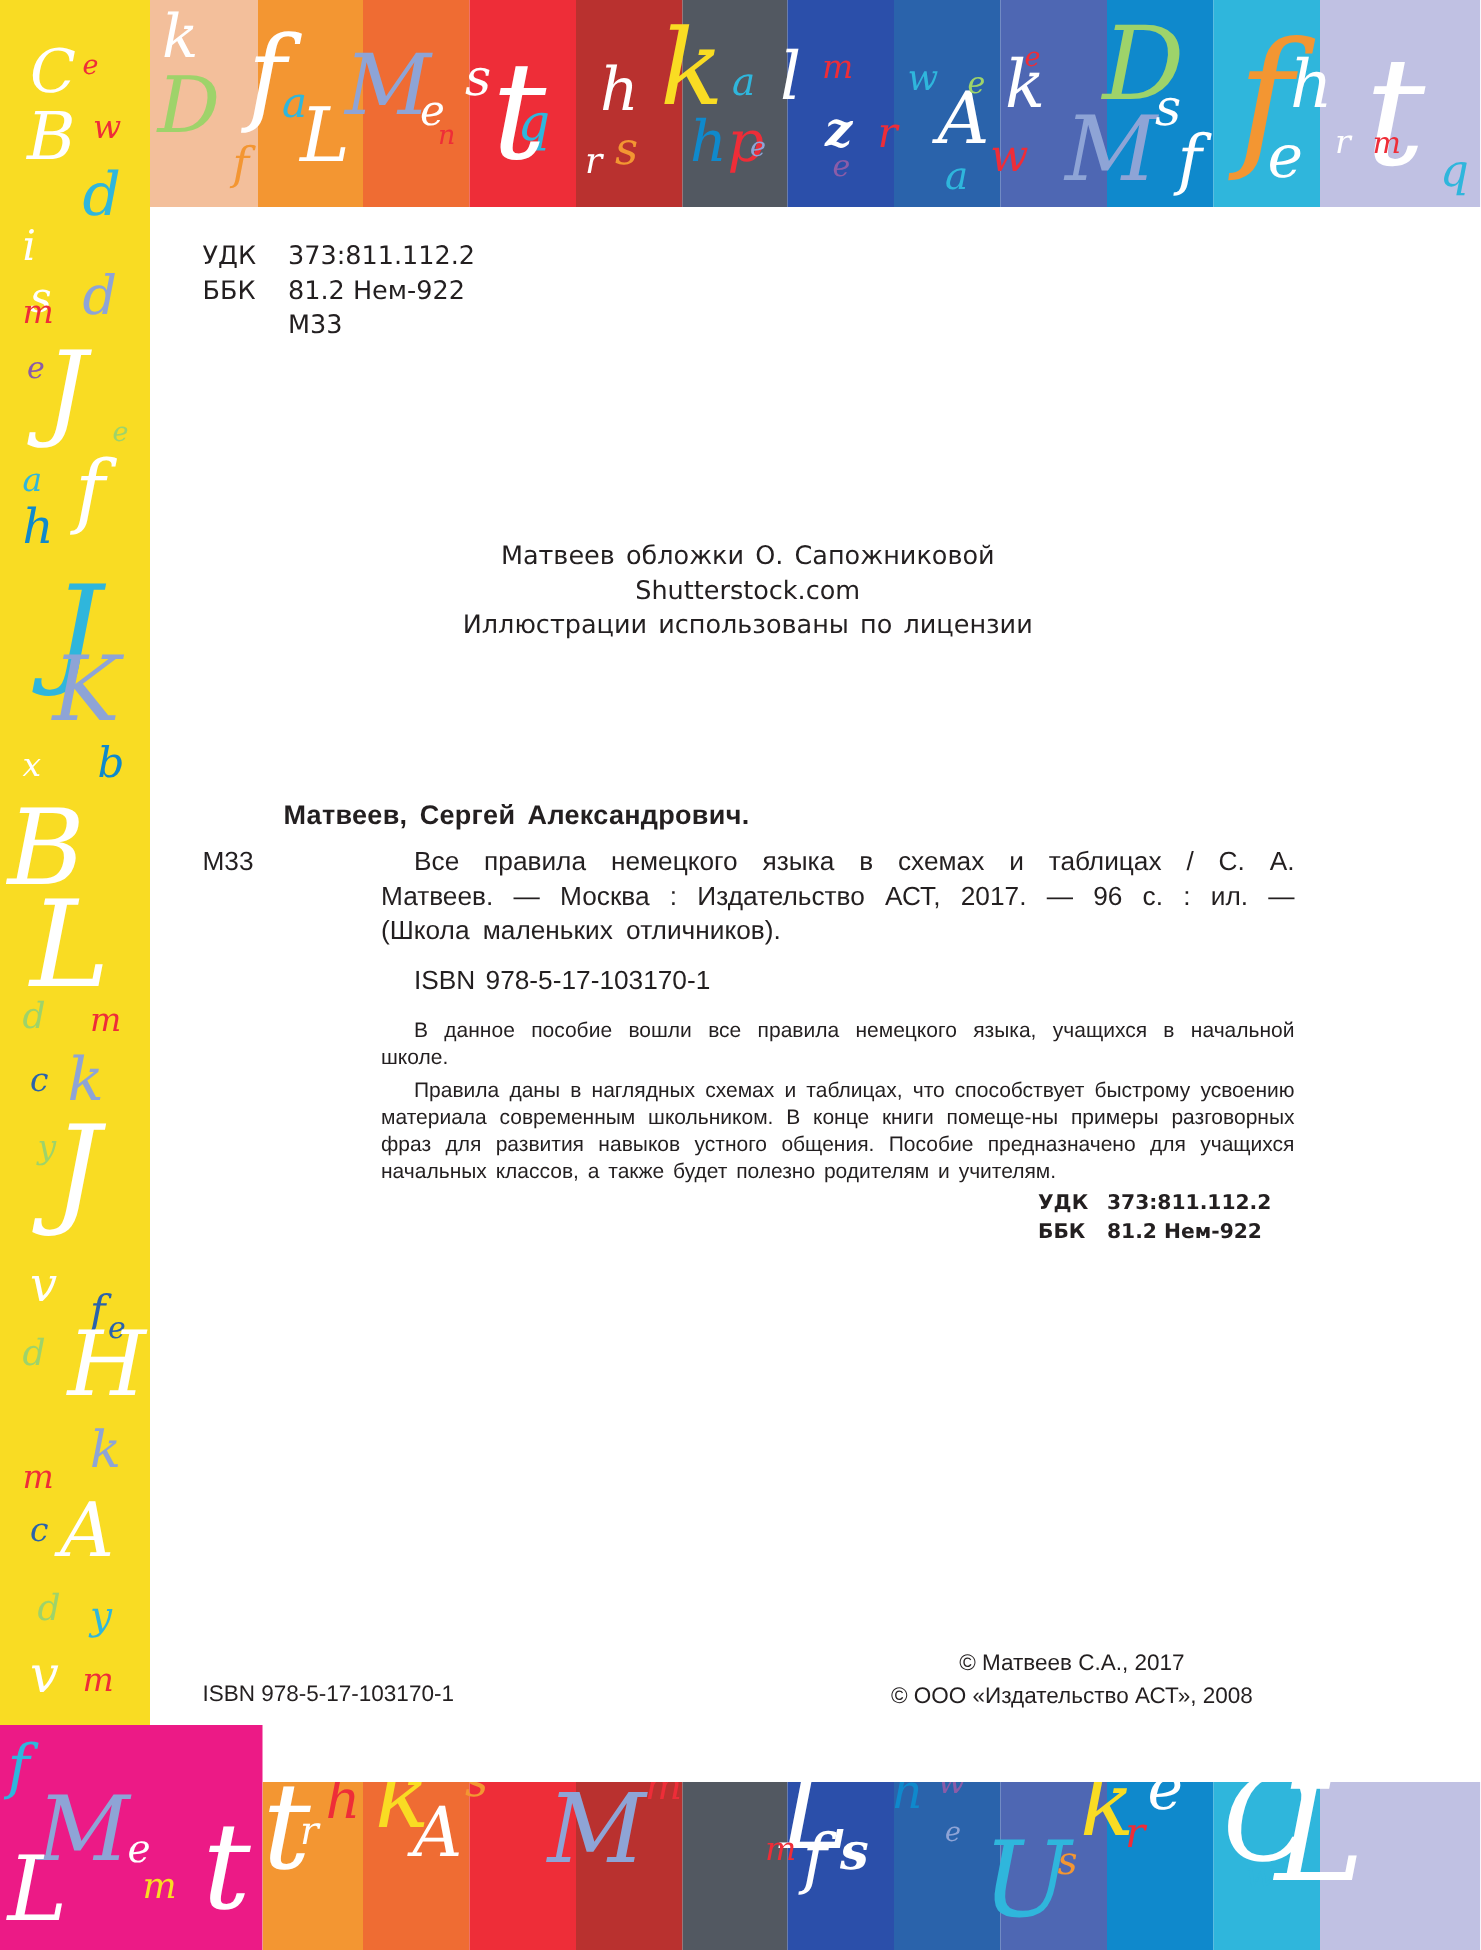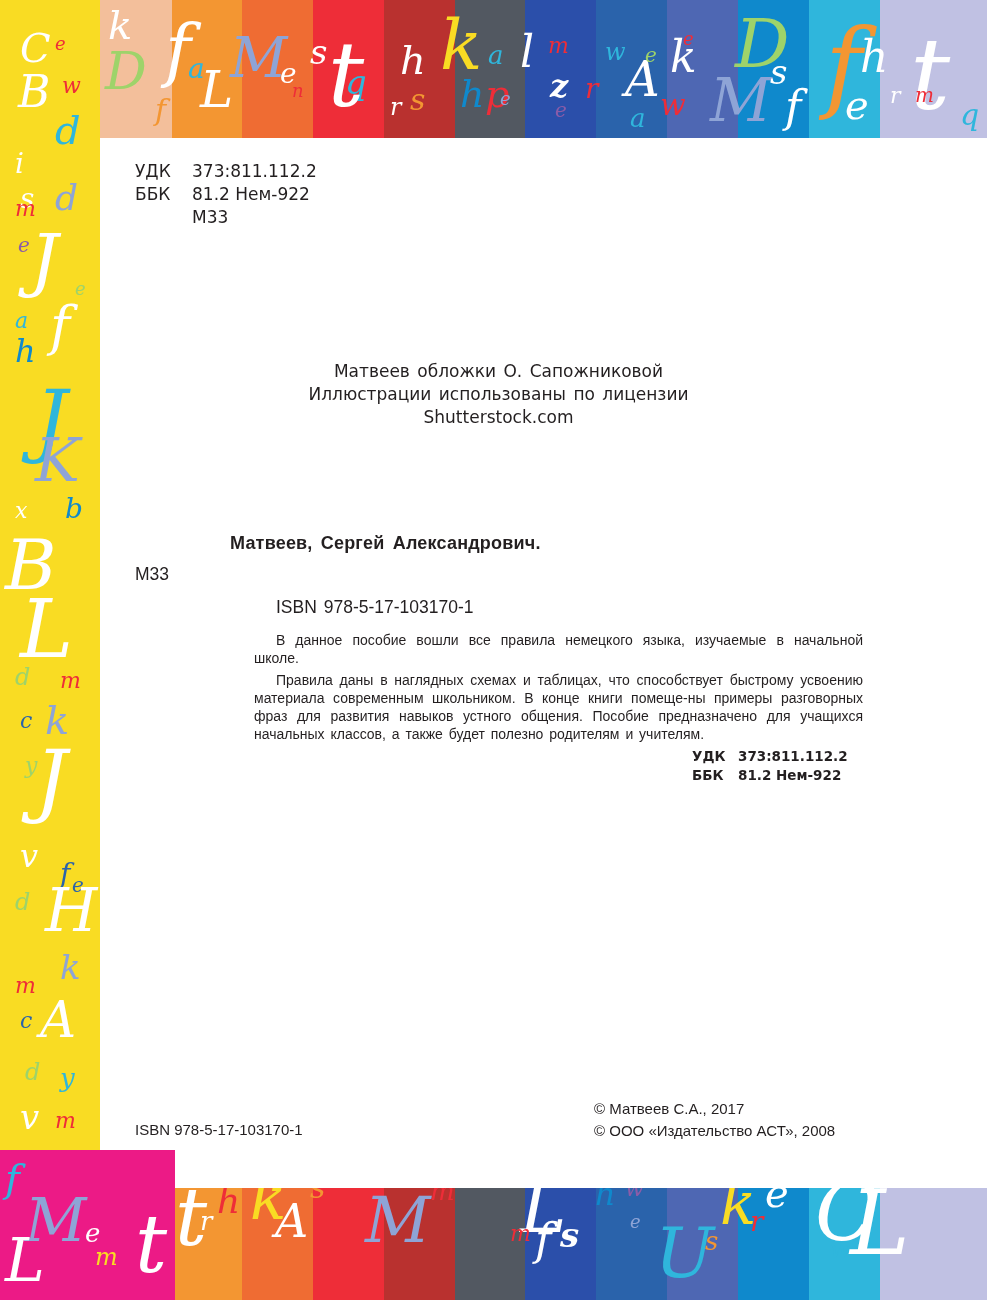--- a/index.html
+++ b/index.html
@@ -18,33 +18,33 @@
 
   .content { position: absolute; left: 100px; top: 138px; width: 887px; height: 1050px; }
 
   .udk-top { position: absolute; left: 35px; top: 22px; font-size: 17px; line-height: 23px; }
   .udk-top .row { display: flex; }
   .udk-top .lbl { width: 57px; }
 
   .credits { position: absolute; left: 0; width: 797px; top: 222px; text-align: center; font-size: 17px; line-height: 23px; word-spacing: 2px; }
 
   .biblio { position: absolute; left: 35px; top: 393px; width: 728px; }
-  .author { margin-left: 95px; font-family: "Liberation Sans", sans-serif; font-weight: bold; font-size: 18px; line-height: 24px; letter-spacing: 0.2px; word-spacing: 3px; }
+  .author { margin-left: 54px; font-family: "Liberation Sans", sans-serif; font-weight: bold; font-size: 18px; line-height: 24px; letter-spacing: 0.2px; word-spacing: 3px; }
   .entry { display: flex; margin-top: 8px; font-family: "Liberation Sans", sans-serif; font-size: 17.5px; line-height: 23px; }
   .entry .code { width: 119px; flex: none; }
   .entry .desc { width: 609px; text-align: justify; text-indent: 22px; word-spacing: 4px; }
   .isbn-line { margin-left: 141px; margin-top: 10px; font-family: "Liberation Sans", sans-serif; font-size: 17.5px; line-height: 23px; word-spacing: 2px; }
   .annot { margin-left: 119px; margin-top: 12px; width: 609px; font-family: "Liberation Sans", sans-serif; font-size: 14px; line-height: 18px; }
   .annot p { text-align: justify; text-indent: 22px; margin-bottom: 4px; word-spacing: 2px; }
   .udk-bottom { margin-left: 557px; margin-top: 4px; font-family: "DejaVu Sans", sans-serif; font-weight: bold; font-size: 13.5px; line-height: 19px; }
   .udk-bottom .row { display: flex; }
   .udk-bottom .lbl { width: 46px; }
 
   .footer-isbn { position: absolute; left: 35px; top: 982px; font-family: "Liberation Sans", sans-serif; font-size: 15px; line-height: 20px; }
-  .footer-copy { position: absolute; left: 494px; top: 960px; font-family: "Liberation Sans", sans-serif; font-size: 15px; line-height: 22px; }
+  .footer-copy { position: absolute; left: 494px; top: 960px; font-family: "Liberation Sans", sans-serif; font-size: 15px; line-height: 22px; text-align: center; }
 </style>
 </head>
 <body>
 
 <div class="frame">
 
   <div class="sidebar">
     <div class="glyph-layer">
       <span class="glyph" style="left:20px;top:28px;font-size:40px;color:#fff;">C</span>
       <span class="glyph" style="left:55px;top:35px;font-size:18px;color:#ee2d38;">e</span>
@@ -211,32 +211,33 @@
         <span>81.2 Нем-922</span>
       </div>
       <div class="row">
         <span class="lbl"></span>
         <span>М33</span>
       </div>
     </div>
 
     <div class="credits">
       <div>Матвеев обложки О. Сапожниковой</div>
+      <div>Shutterstock.com</div>
       <div>Иллюстрации использованы по лицензии</div>
-      <div>Shutterstock.com</div>
     </div>
 
     <div class="biblio">
       <div class="author">Матвеев, Сергей Александрович.</div>
       <div class="entry">
         <span class="code">М33</span>
+        <span class="desc">Все правила немецкого языка в схемах и таблицах / С. А. Матвеев. — Москва : Издательство АСТ, 2017. — 96 с. : ил. — (Школа маленьких отличников).</span>
       </div>
       <div class="isbn-line">ISBN 978-5-17-103170-1</div>
       <div class="annot">
-        <p>В данное пособие вошли все правила немецкого языка, изучаемые в начальной школе.</p>
+        <p>В данное пособие вошли все правила немецкого языка, учащихся в начальной школе.</p>
         <p>Правила даны в наглядных схемах и таблицах, что способствует быстрому усвоению материала современным школьником. В конце книги помеще-ны примеры разговорных фраз для развития навыков устного общения. Пособие предназначено для учащихся начальных классов, а также будет полезно родителям и учителям.</p>
       </div>
       <div class="udk-bottom">
         <div class="row">
           <span class="lbl">УДК</span>
           <span>373:811.112.2</span>
         </div>
         <div class="row">
           <span class="lbl">ББК</span>
           <span>81.2 Нем-922</span>

